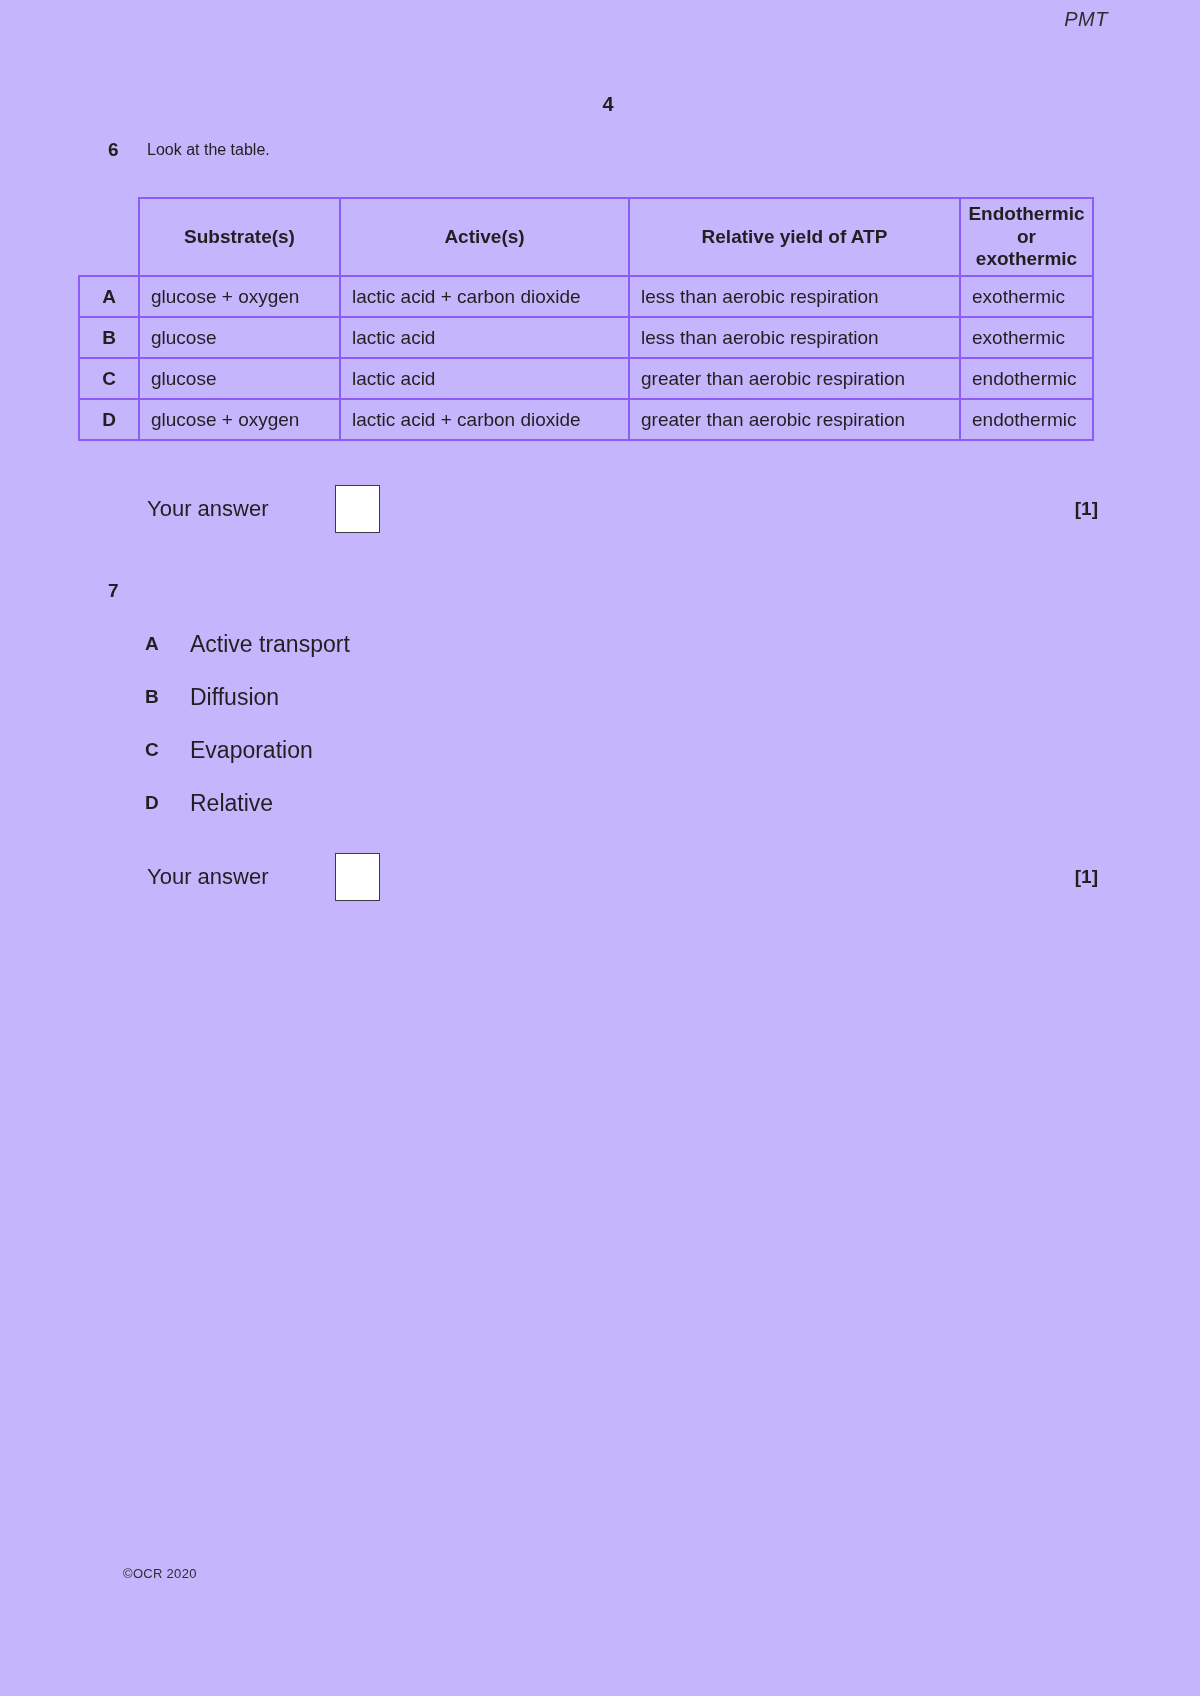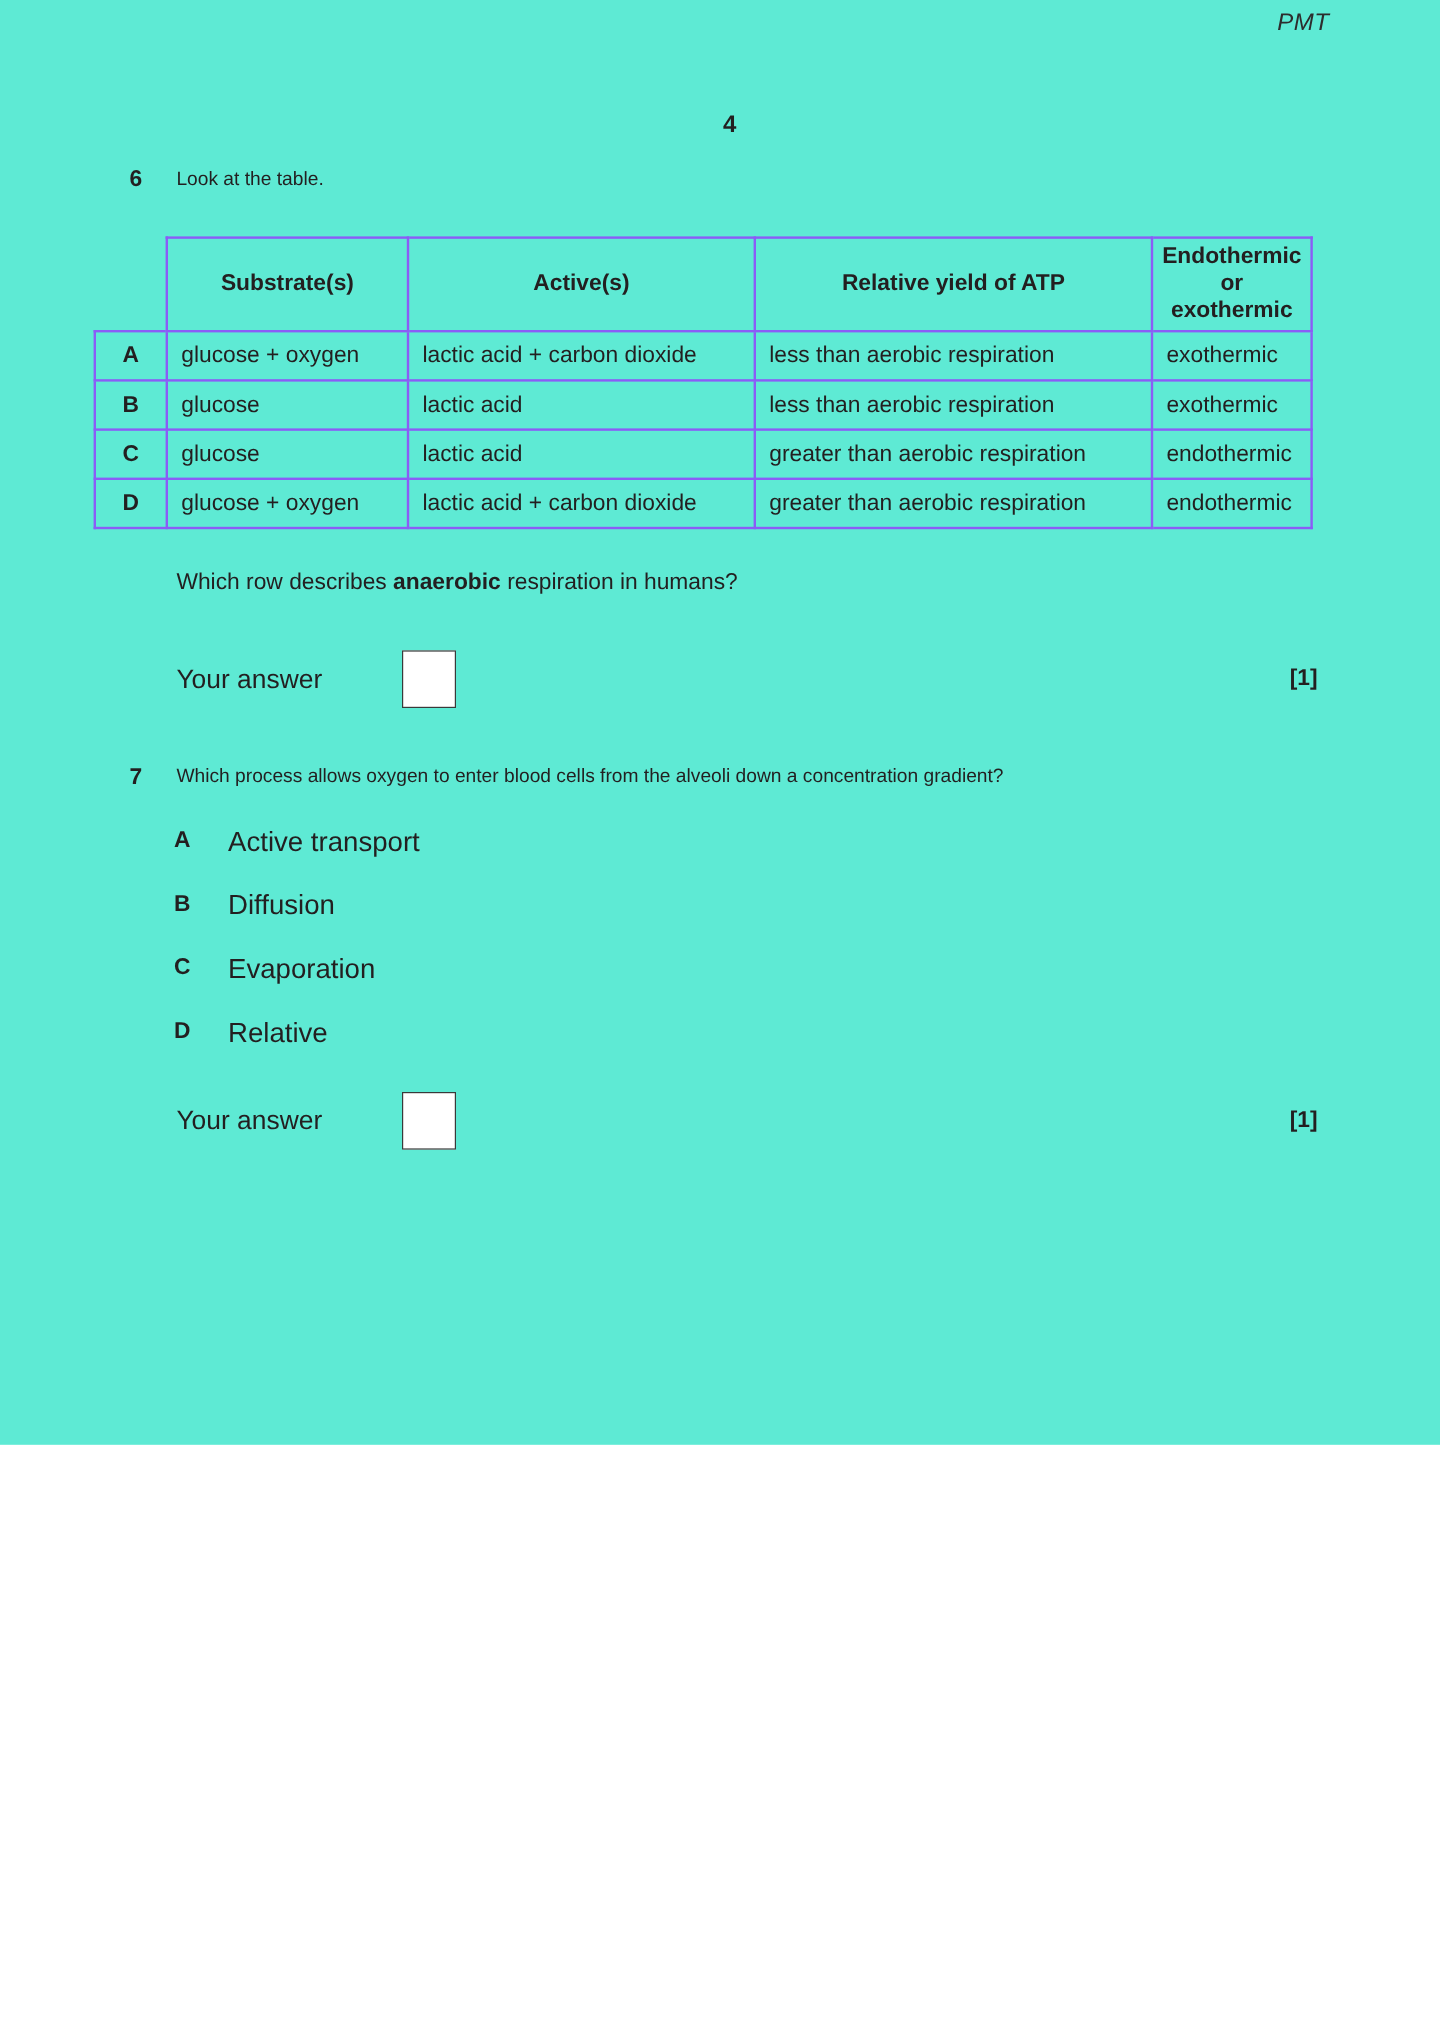--- a/index.html
+++ b/index.html
@@ -2,21 +2,21 @@
 <html><head>
 <meta charset="utf-8">
 <style>
   * { margin:0; padding:0; box-sizing:border-box; }
   html,body { background:#ffffff; }
   body {
     width:1200px; height:1696px;
     font-family:"Liberation Sans","DejaVu Sans",sans-serif;
     color:#231f20;
   }
-  .page { position:relative; width:1200px; height:1204px; background:#5eead4; overflow:hidden; }
+  .page { position:relative; width:1200px; height:1696px; background:#c4b5fd; overflow:hidden; }
 
   .pmt {
     position:absolute; top:8px; right:92px;
     font-size:20px; font-style:italic; color:#2d2d2d; letter-spacing:0.5px;
   }
 
   .content { position:absolute; left:78px; top:0; width:1020px; }
 
   .page-number {
     margin-top:92px; padding-left:40px;
@@ -129,33 +129,29 @@
         <tr>
           <td class="row-label">D</td>
           <td>glucose + oxygen</td>
           <td>lactic acid + carbon dioxide</td>
           <td>greater than aerobic respiration</td>
           <td>endothermic</td>
         </tr>
       </tbody>
     </table>
 
-    <div class="prompt">
-      <span>Which row describes </span><span class="bold-word">anaerobic</span><span> respiration in humans?</span>
-    </div>
 
     <div class="answer-row answer-row-q6">
       <span class="answer-label">Your answer</span>
       <span class="answer-box"></span>
       <span class="mark">[1]</span>
     </div>
 
     <div class="q-row q7-row">
       <span class="q-num">7</span>
-      <span class="q-text">Which process allows oxygen to enter blood cells from the alveoli down a concentration gradient?</span>
     </div>
 
     <div class="option-row">
       <span class="option-letter">A</span>
       <span class="option-text">Active transport</span>
     </div>
     <div class="option-row">
       <span class="option-letter">B</span>
       <span class="option-text">Diffusion</span>
     </div>

